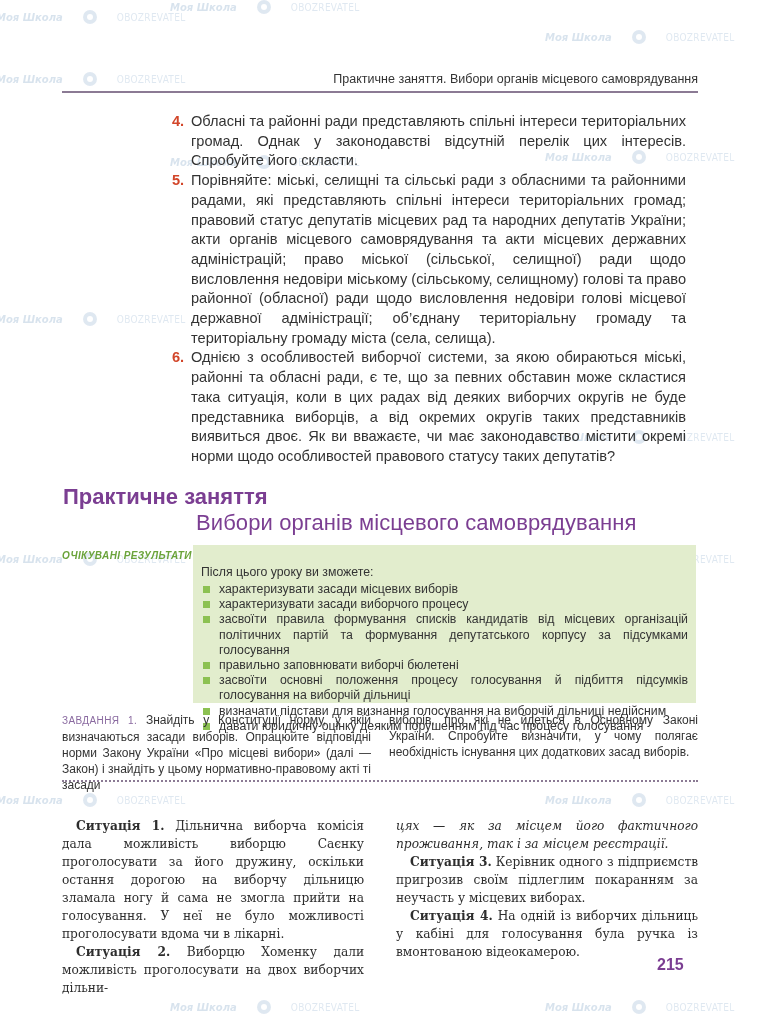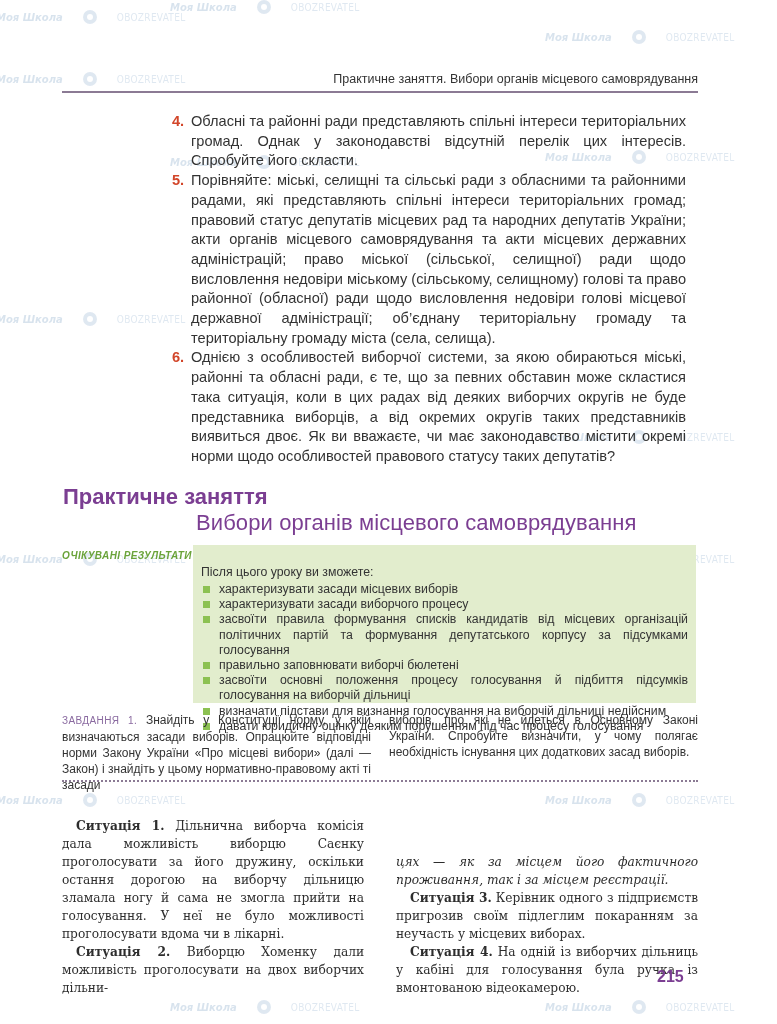--- a/index.html
+++ b/index.html
@@ -38,27 +38,27 @@
     .exp-list li .sq { position: absolute; left: 2px; top: 4px; width: 7px; height: 7px; background: #8cc152; }
 
     
     .task1 { position: absolute; left: 62px; top: 712px; width: 636px; display: flex; gap: 18px; }
     .task1 .col { width: 309px; font-size: 12px; line-height: 16px; text-align: justify; color: #333; }
     .task-label { font-weight: normal; color: #8a6aa0; letter-spacing: 0.4px; font-size: 10px; }
     .dotted-rule { position: absolute; left: 62px; top: 780px; width: 636px; border-top: 2px dotted #8b7a94; }
     .task2 { position: absolute; left: 62px; top: 790px; width: 636px; font-size: 12px; line-height: 16px; color: #333; }
 
     
-    .situations { position: absolute; left: 62px; top: 817px; width: 636px; display: flex; gap: 32px; align-items: flex-end; }
+    .situations { position: absolute; left: 62px; top: 817px; width: 636px; display: flex; gap: 32px; }
     .situations .col { width: 306px; font-family: "DejaVu Serif", "Liberation Serif", serif; font-size: 12.2px; line-height: 18px; text-align: justify; color: #2d2d2d; }
     .sit { text-indent: 14px; }
     .sit.cont { text-indent: 0; font-style: italic; }
     .sit b { font-weight: bold; }
 
-    .page-num { position: absolute; left: 657px; top: 956px; font-size: 16px; font-weight: bold; color: #7b3e92; margin-top: 12px; }
+    .page-num { position: absolute; left: 657px; top: 956px; font-size: 16px; font-weight: bold; color: #7b3e92; }
   </style>
 </head>
 <body>
 
 <div class="wm-layer">
   <div class="wm" style="left:-4px;top:10px">
       <span class="brand">Моя Школа</span>
       <span class="circle"></span>
       <span class="obz">OBOZREVATEL</span>
     </div>

